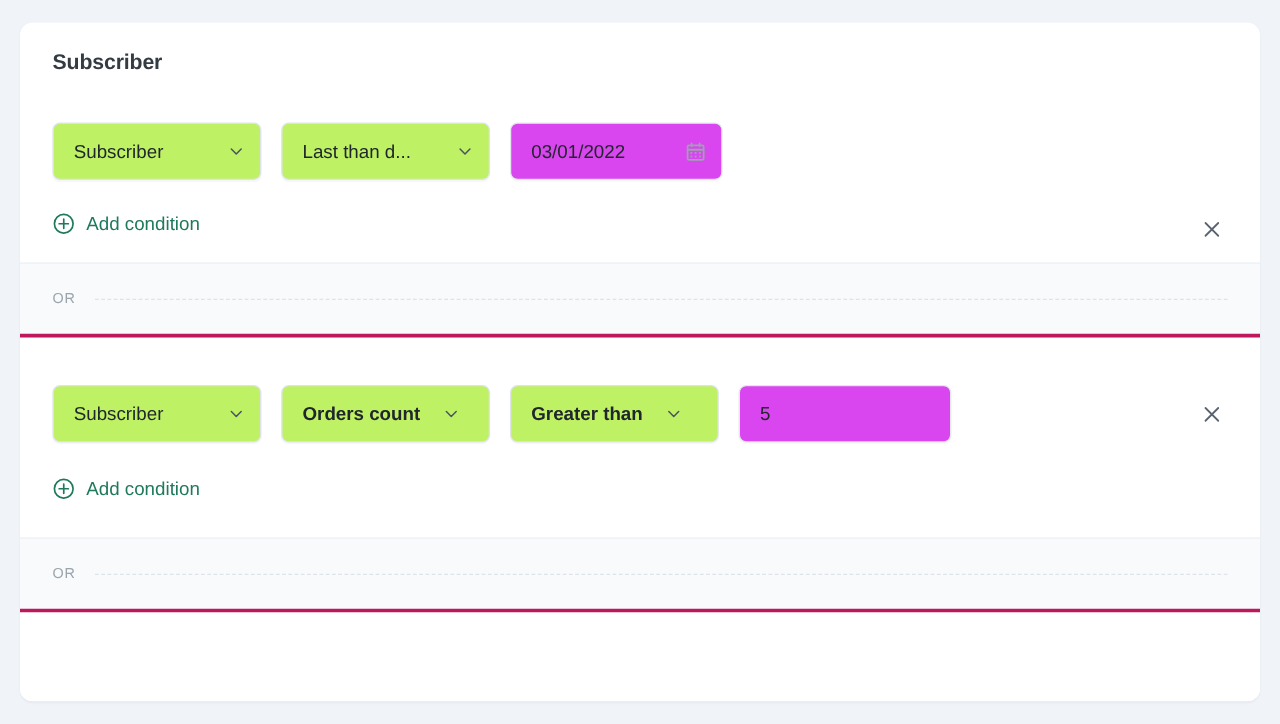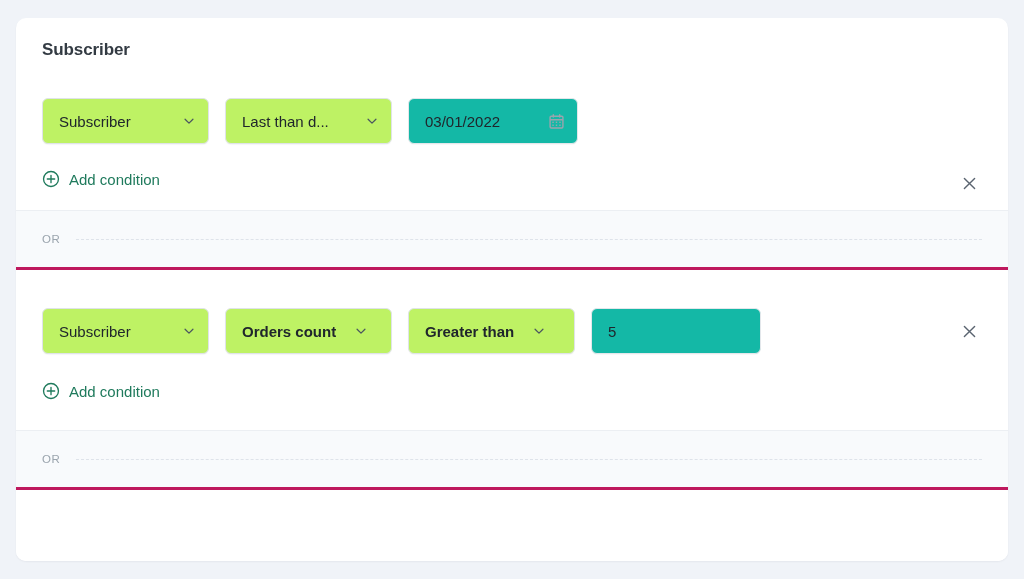--- a/index.html
+++ b/index.html
@@ -97,21 +97,21 @@
   .select.fixed-w .chev { margin-left: auto; }
   .select.auto-w { width: 167px; }
   .select.auto-w .sel-text { flex: 0 0 auto; font-weight: bold; }
   .select.auto-w .chev { margin-left: 8px; }
 
   
   .field {
     position: relative;
     width: 170px;
     height: 46px;
-    background: #14b8a6;
+    background: #d946ef;
     border: 1px solid #e3e7eb;
     border-radius: 6px;
     box-shadow: 0 1px 1px rgba(16,24,40,0.03);
     display: flex;
     align-items: center;
     padding: 0 12px 0 16px;
     cursor: text;
   }
   .field .val {
     font-size: 15px;

